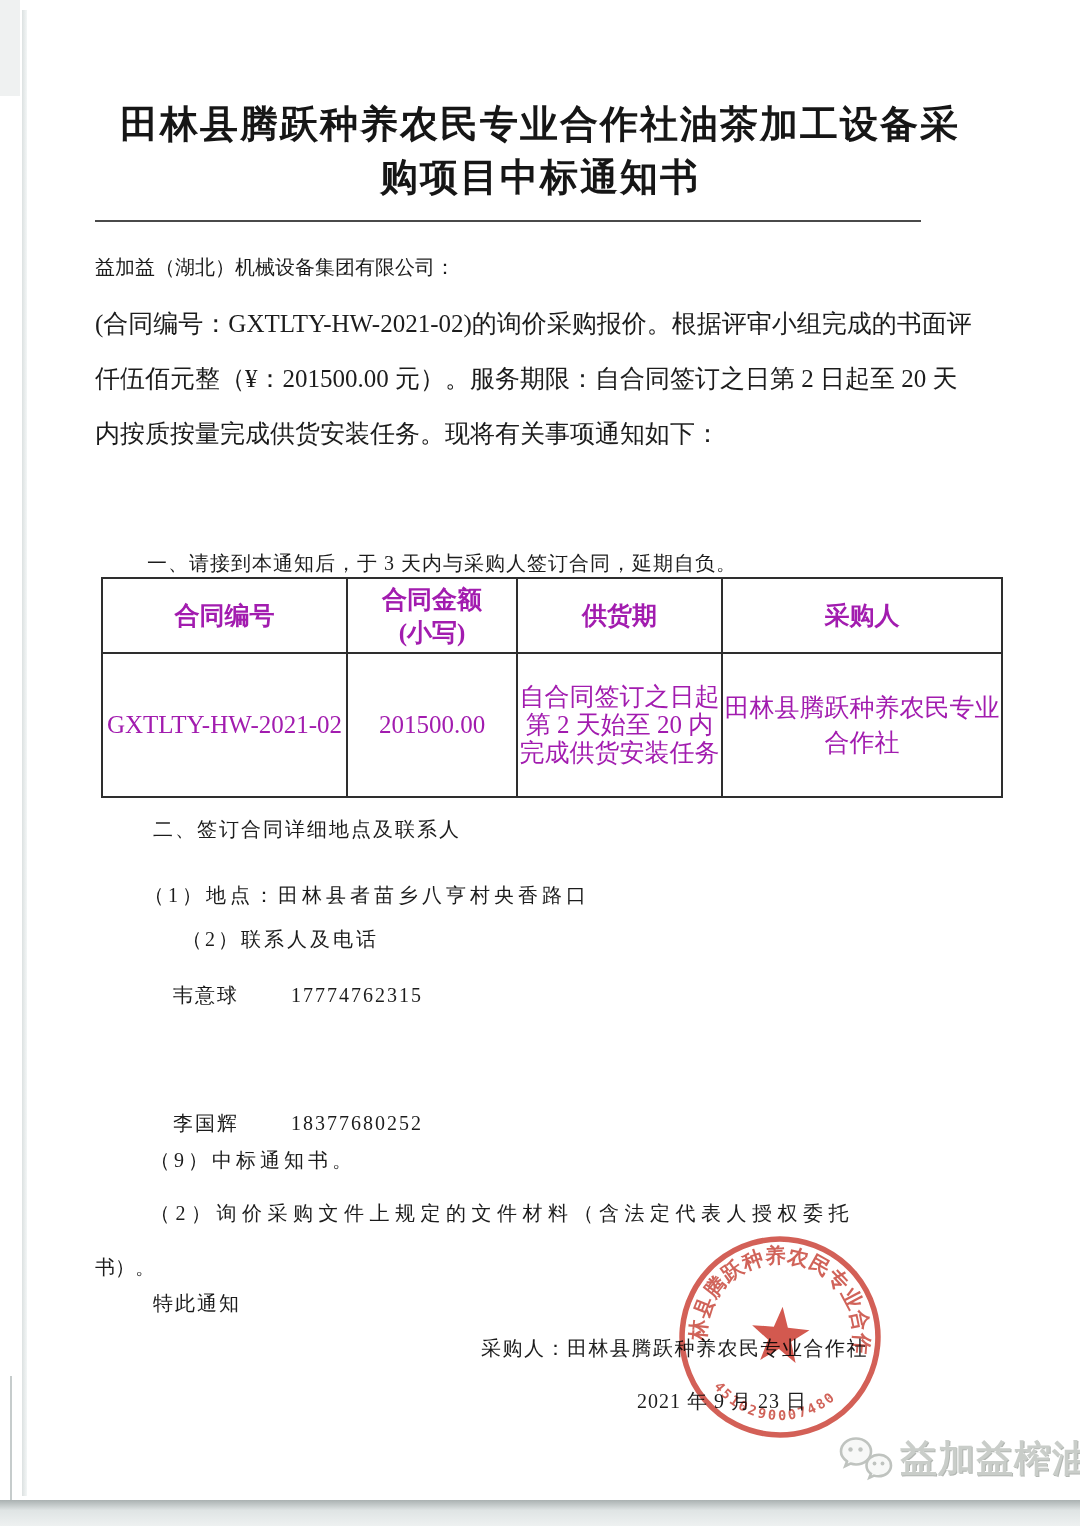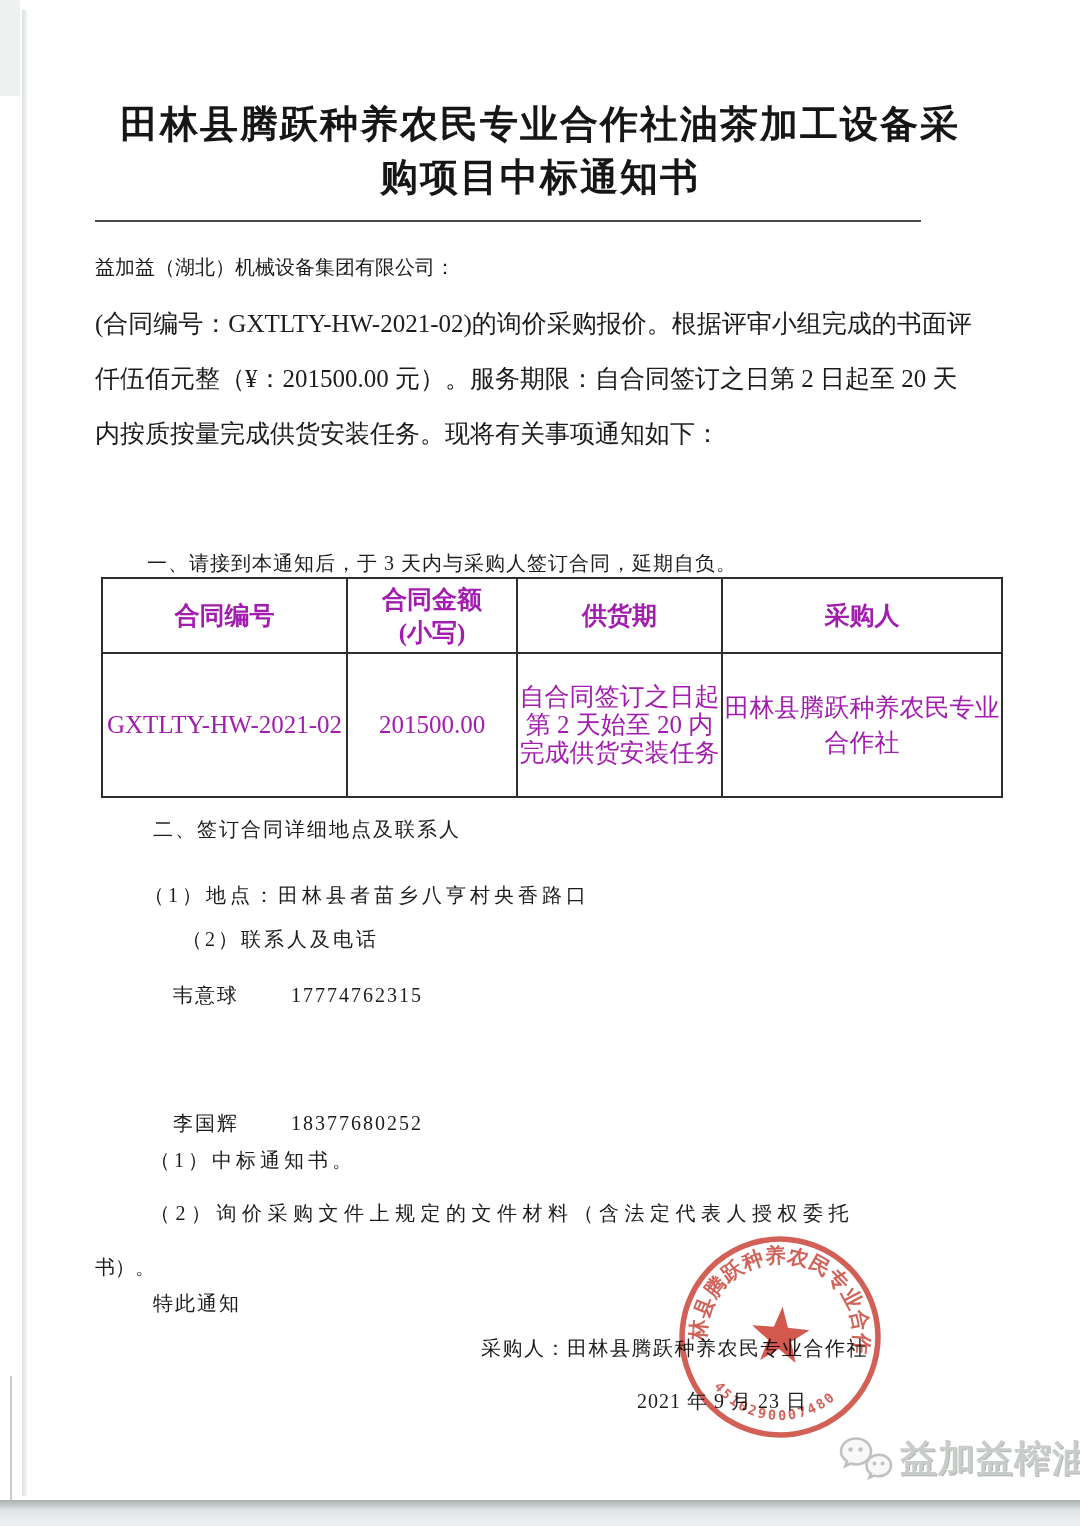--- a/index.html
+++ b/index.html
@@ -122,21 +122,21 @@
   <div class="txt sec2-title">二、签订合同详细地点及联系人</div>
   <div class="txt loc-line">（1）地点：田林县者苗乡八亨村央香路口</div>
   <div class="txt contacts-title">（2）联系人及电话</div>
   <div class="txt contact">
     <span class="cname">韦意球</span><span class="cphone">17774762315</span>
   </div>
   <div class="txt contact contact2">
     <span class="cname">李国辉</span><span class="cphone">18377680252</span>
   </div>
 
-  <div class="txt s3-item1">（1）中标通知书。</div>
+  <div class="txt s3-item1">（9）中标通知书。</div>
   <div class="txt s3-item2a">（2）询价采购文件上规定的文件材料（含法定代表人授权委托</div>
   <div class="txt s3-item2b">书）。</div>
 
   <div class="txt closing">特此通知</div>
 
   <div class="txt purchaser-line">采购人：田林县腾跃种养农民专业合作社</div>
   <div class="txt date-line">2021 年 9 月 23 日</div>
 
   <div class="stamp">
     <svg viewBox="0 0 206 206" xmlns="http://www.w3.org/2000/svg">

